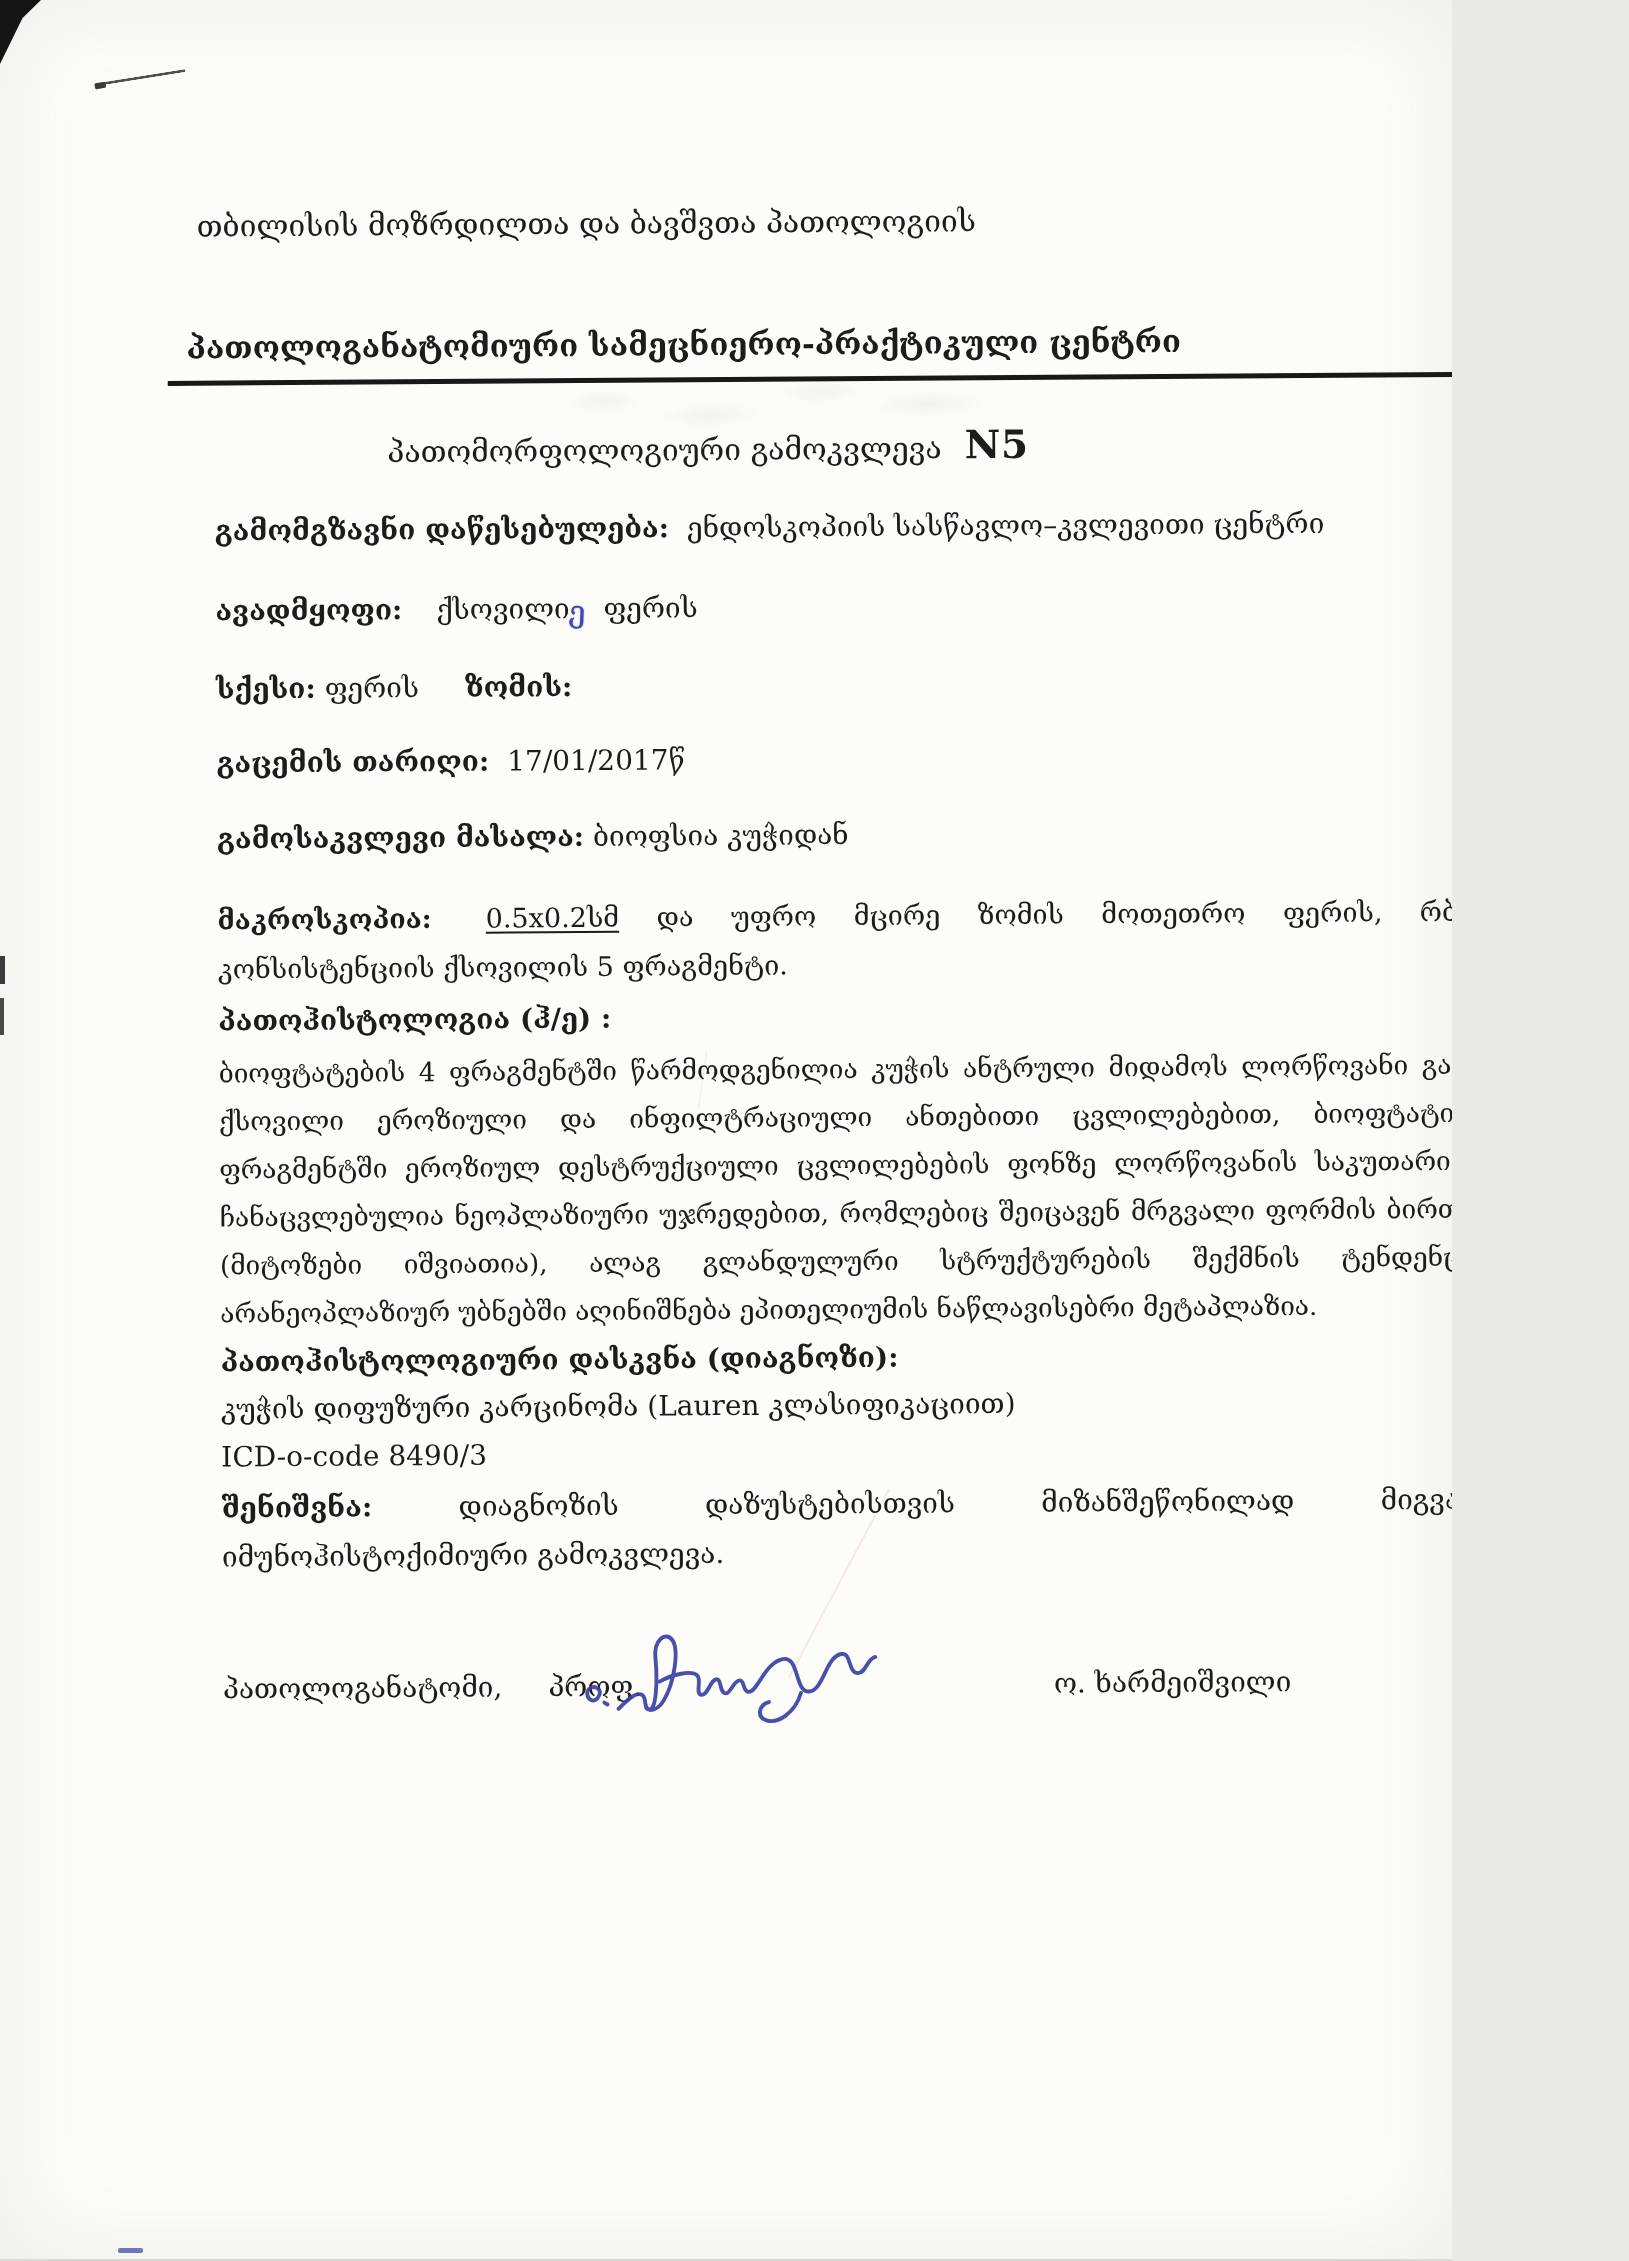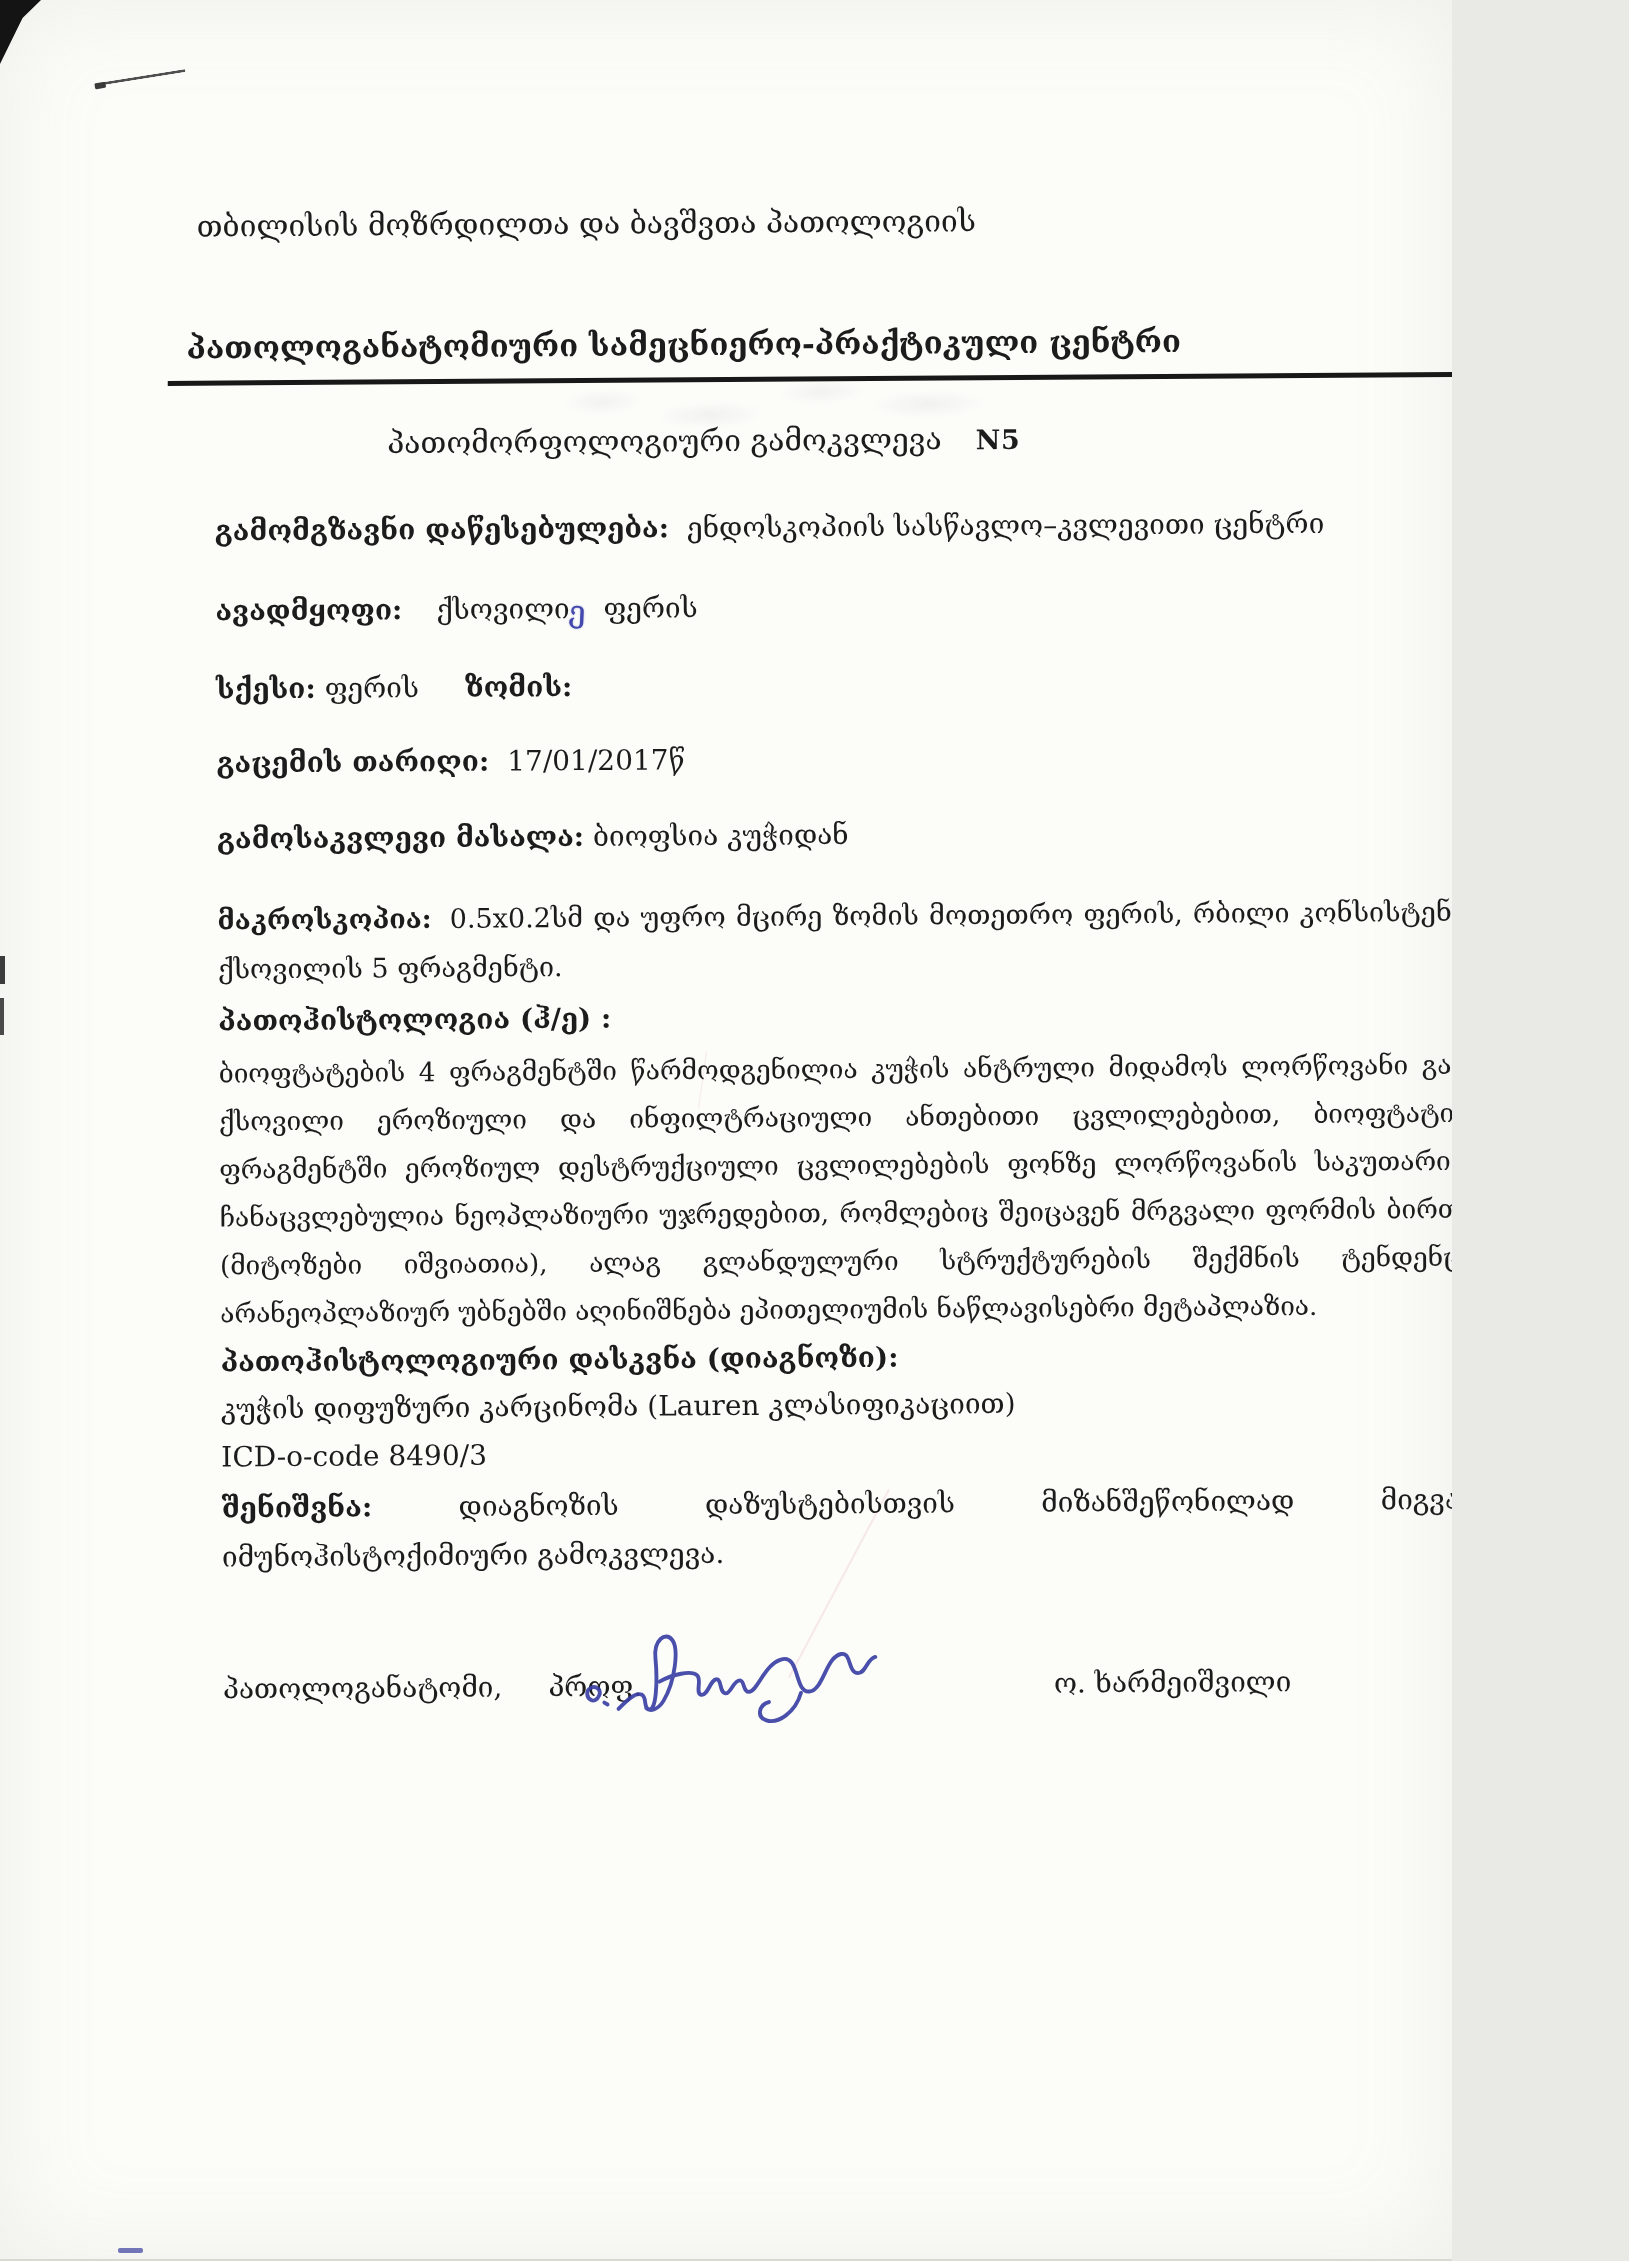--- a/index.html
+++ b/index.html
@@ -14,31 +14,31 @@
   }
   .tilt{position:absolute;inset:0;transform:rotate(-0.4deg);transform-origin:50% 50%;}
   .abs{position:absolute;white-space:nowrap;}
   .blk{position:absolute;white-space:normal;text-align:justify;}
   .lbl{font-weight:bold;}
   .fs-h1{font-size:30px;}
   .fs-h2{font-size:31px;font-weight:bold;}
   .fs-t{font-size:30px;}
   .fs-f{font-size:28px;}
   .rule{position:absolute;background:#181818;}
-  .no{font-size:27px;font-weight:bold;margin-left:34px;letter-spacing:0.6px;}
+  .no{font-size:39px;font-weight:bold;margin-left:23px;letter-spacing:0.6px;}
   .gap-s{display:inline-block;width:18px;}
   .gap-m{display:inline-block;width:34px;}
   .gap-l{display:inline-block;width:46px;}
   .ink{
     color:#4348ad;
     text-shadow:0 0 1.9px rgba(80,90,190,.45);
     display:inline-block;
     transform:translateY(3.2px) rotate(3deg) scale(1.08);
   }
-  .udim{text-underline-offset:3.9px;}
+  .udim{text-decoration:underline;text-underline-offset:3.9px;margin-left:36px;}
   .para{font-size:26.4px;line-height:48px;letter-spacing:-0.1px;}
   .macro{font-size:27px;line-height:49px;}
   .note{font-size:28px;line-height:49px;}
   
   .staple{
     position:absolute;left:97px;top:76px;width:89px;height:0;
     border-top:3.9px solid #4f4f4f;transform:rotate(-9deg);border-radius:1.9px;
   }
   .staple:before{
     content:"";position:absolute;left:-2.6px;top:-2.6px;width:10.3px;height:5.8px;background:#3a3a3a;border-radius:1.3px;

